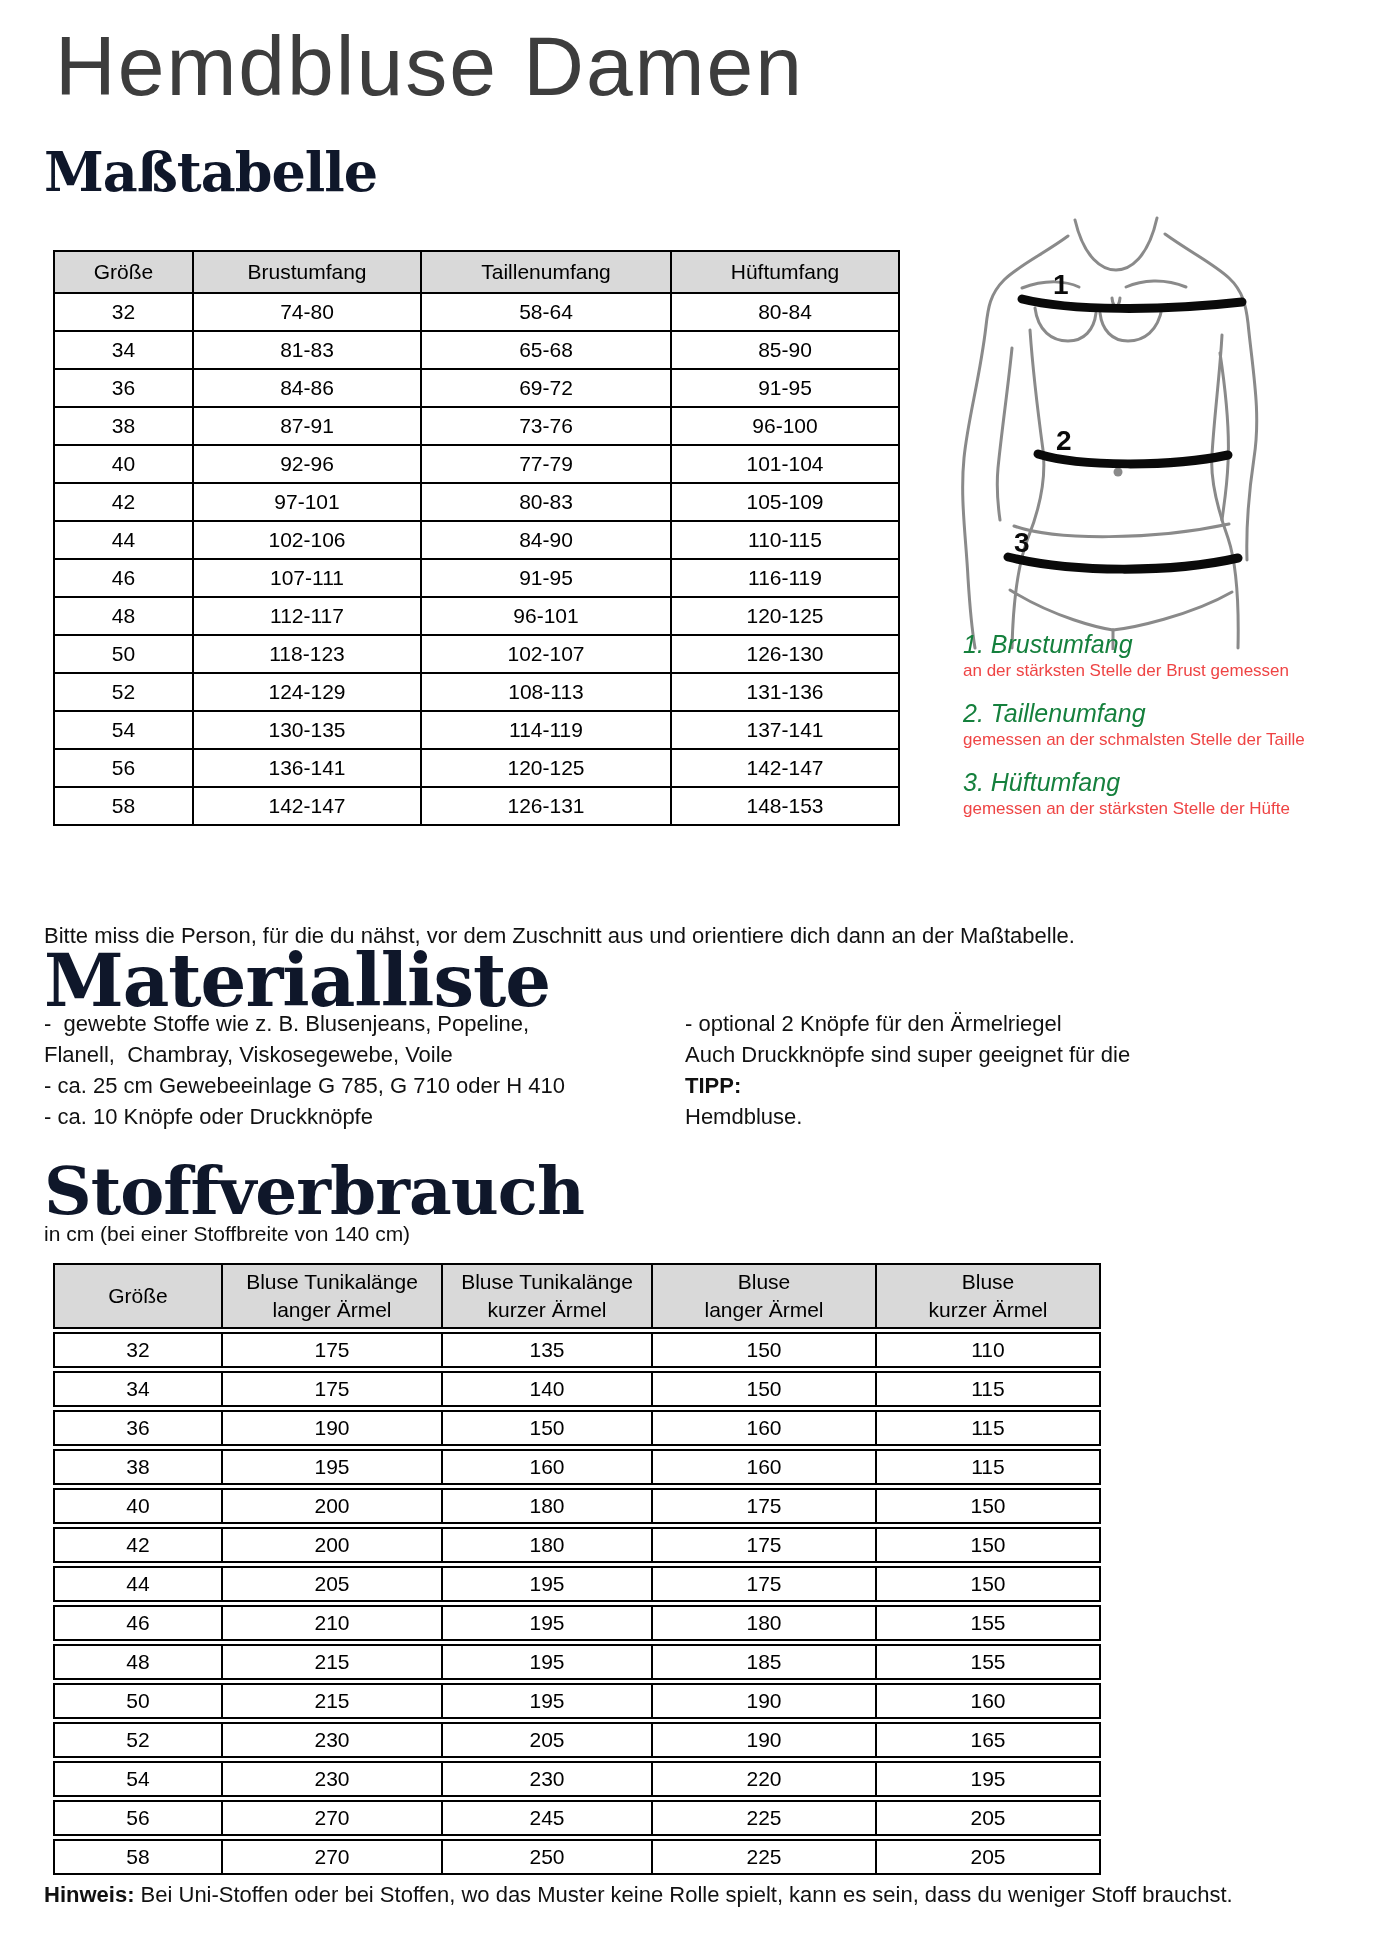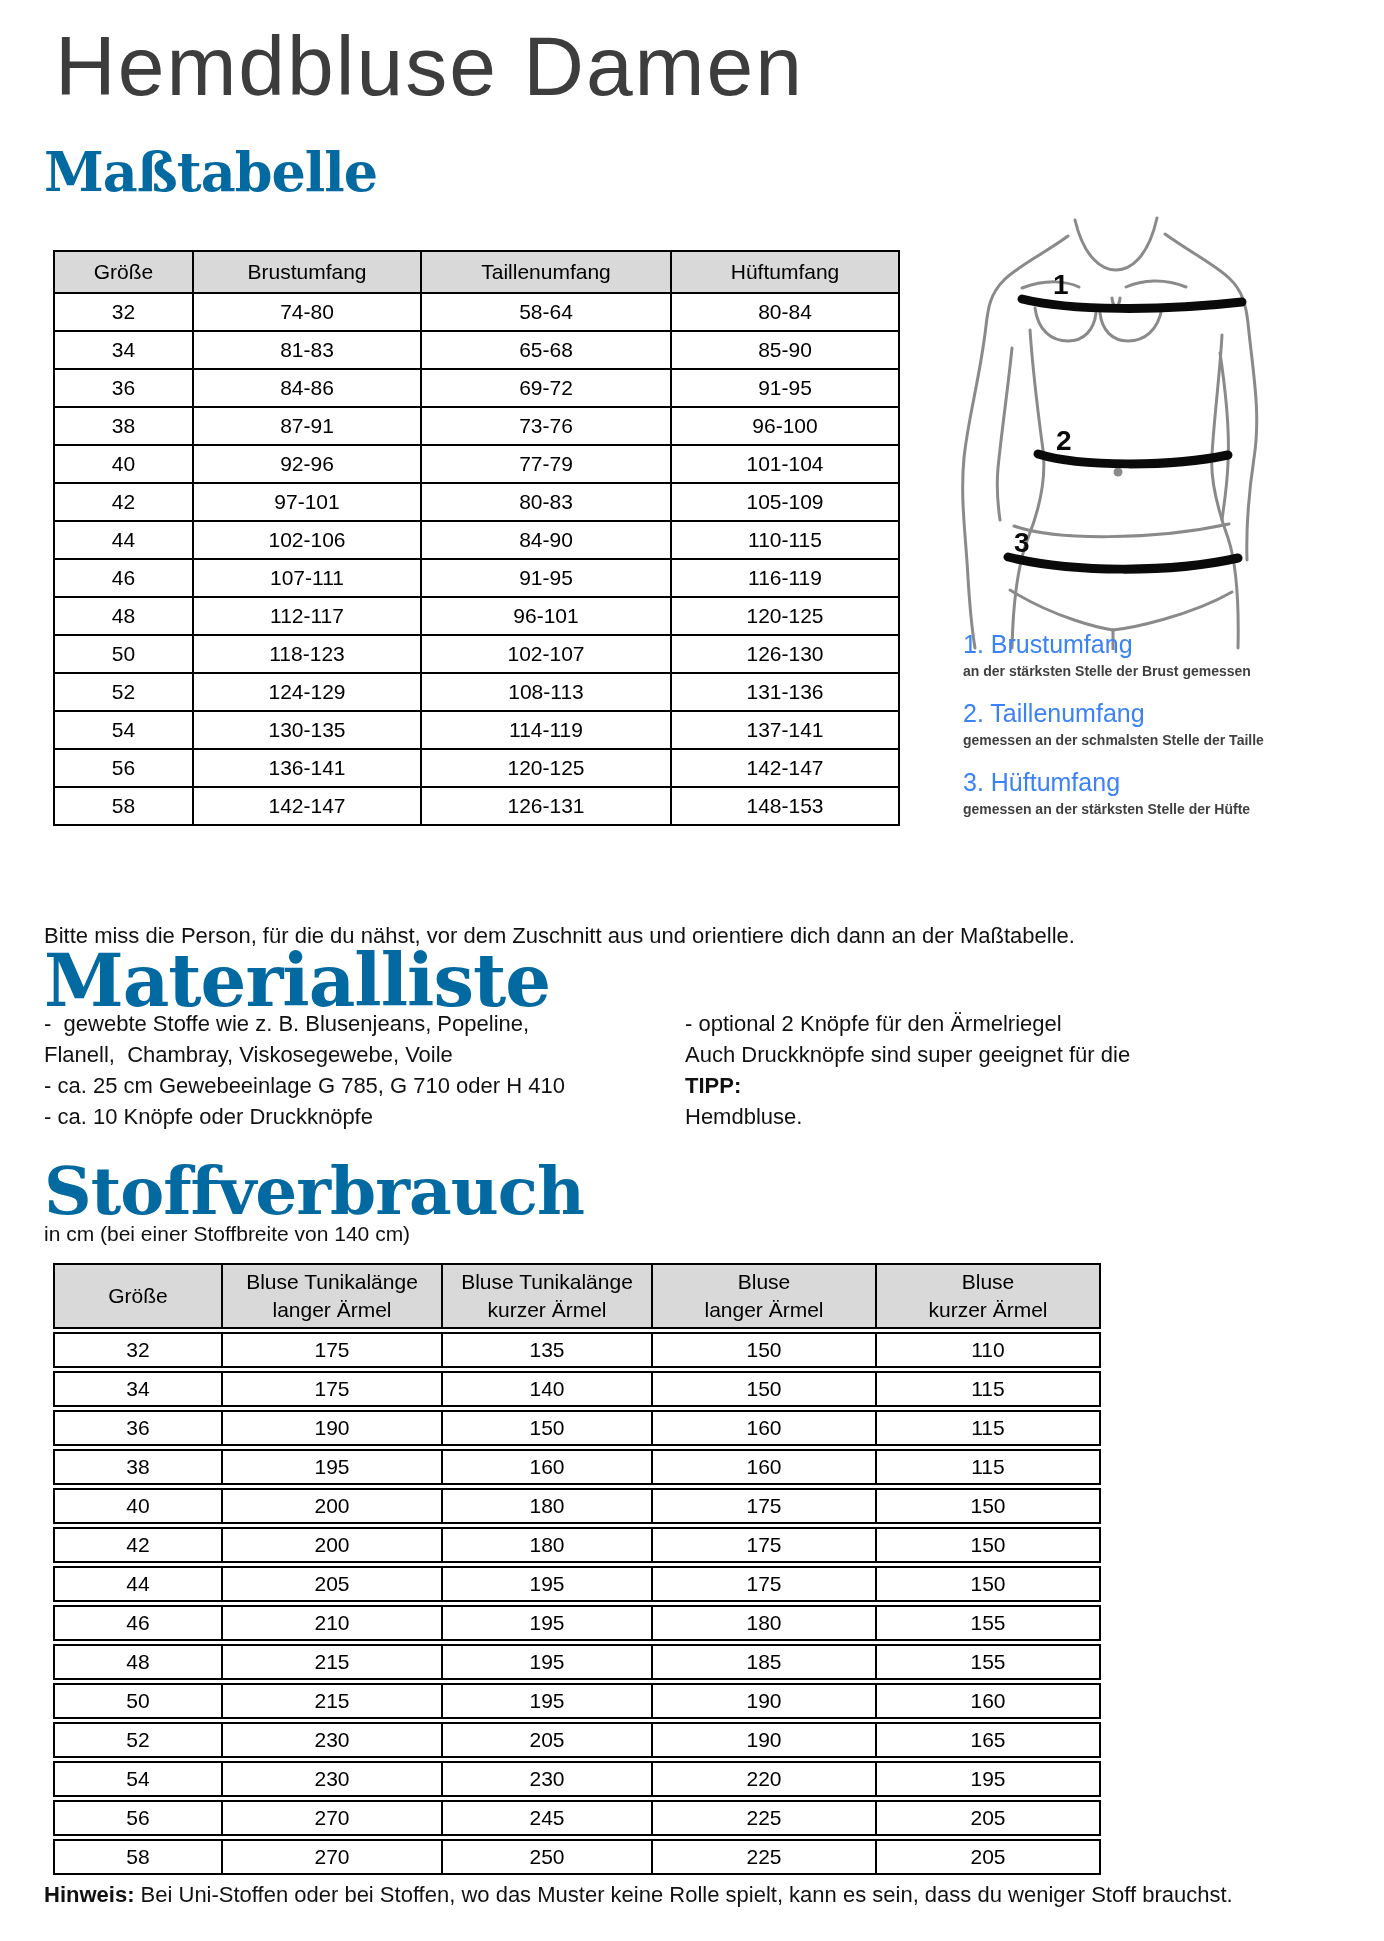--- a/index.html
+++ b/index.html
@@ -9,21 +9,21 @@
   }
   
   .main-title{
     position:absolute;left:55px;top:18px;margin:0;
     font-family:"Liberation Sans",sans-serif;font-weight:200;
     font-size:84px;letter-spacing:2px;color:#3d3d3d;white-space:nowrap;
   }
   .section-heading{
     position:absolute;margin:0;left:44px;
     font-family:"DejaVu Serif",serif;font-weight:700;
-    color:#0369a1;letter-spacing:-1px;white-space:nowrap;
+    color:#0f172a;letter-spacing:-1px;white-space:nowrap;
   }
   #h-mass{top:140px;font-size:54px;}
   #h-material{top:938px;font-size:72px;}
   #h-fabric{top:1152px;font-size:66px;}
   
   .tbl{border-collapse:collapse;table-layout:fixed;background:#fff;}
   .tbl th,.tbl td{
     border:2px solid #000;text-align:center;vertical-align:middle;
     font-size:21px;color:#000;padding:0;
   }
@@ -47,22 +47,22 @@
   #fabric-table col:nth-child(1){width:170px;}
   #fabric-table col:nth-child(2){width:220px;}
   #fabric-table col:nth-child(3){width:210px;}
   #fabric-table col:nth-child(4){width:224px;}
   #fabric-table col:nth-child(5){width:224px;}
   
   .figure-wrap{position:absolute;left:950px;top:158px;width:335px;height:492px;}
   
   .annotations{position:absolute;left:963px;top:630px;width:415px;}
   .annotation{margin:0 0 16px 0;}
-  .annotation .a-label{font-size:25px;line-height:29px;color:#3b82f6;}
-  .annotation .a-desc{font-size:14px;line-height:24px;color:#404040;font-weight:bold;}
+  .annotation .a-label{font-size:25px;line-height:29px;color:#15803d;font-style:italic;}
+  .annotation .a-desc{font-size:17px;line-height:24px;color:#ef4444;}
   
   .measure-note{position:absolute;left:44px;top:858px;font-size:22px;line-height:31px;white-space:pre-wrap;}
   .mat-col{position:absolute;top:1008px;font-size:22px;line-height:31px;}
   #mat-left{left:44px;width:620px;}
   #mat-right{left:685px;width:600px;}
   .mat-line{white-space:pre-wrap;}
   .fabric-sub{position:absolute;left:44px;top:1222px;font-size:21px;}
   .footer-note{position:absolute;left:44px;top:1882px;font-size:22px;width:1320px;}
   .b{font-weight:700;}
 </style>

